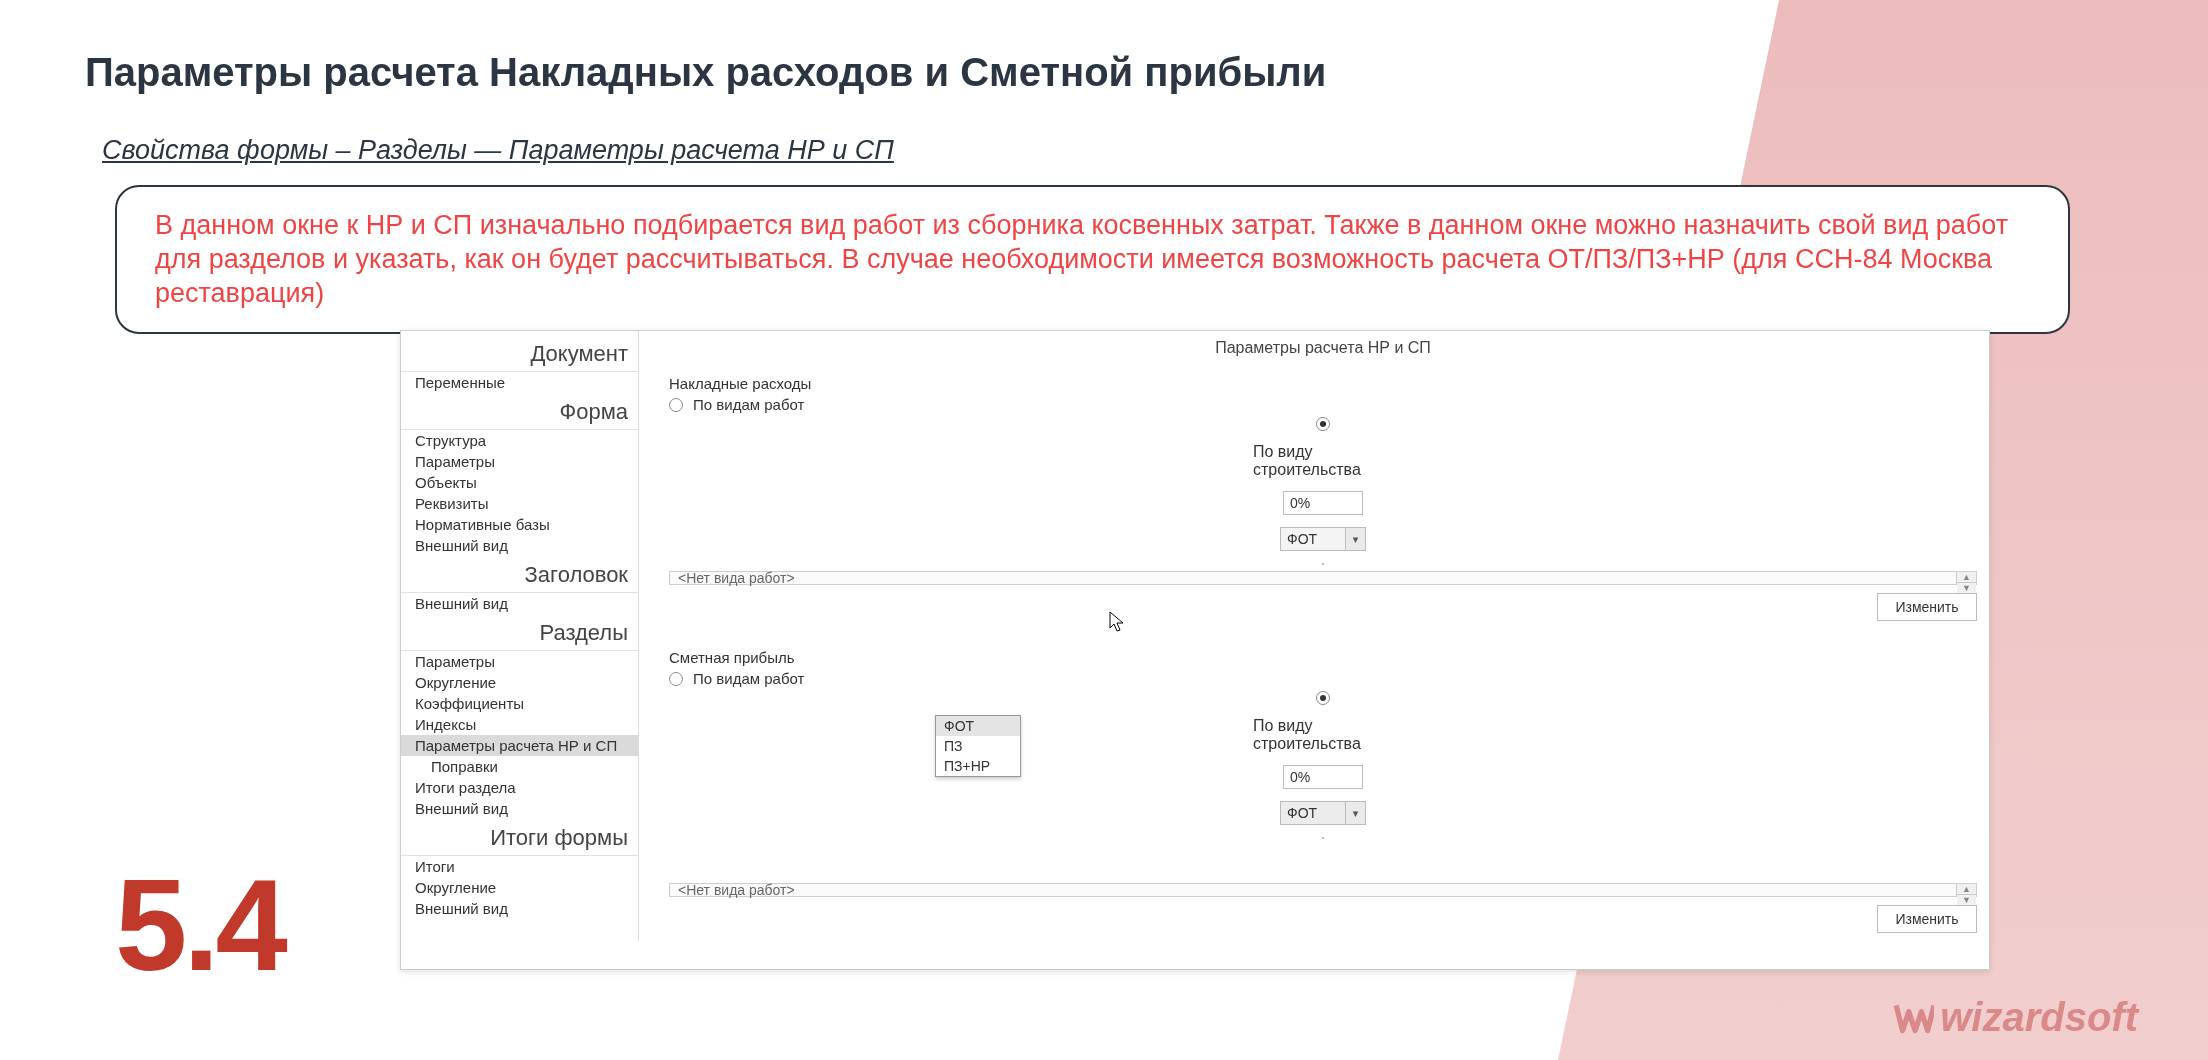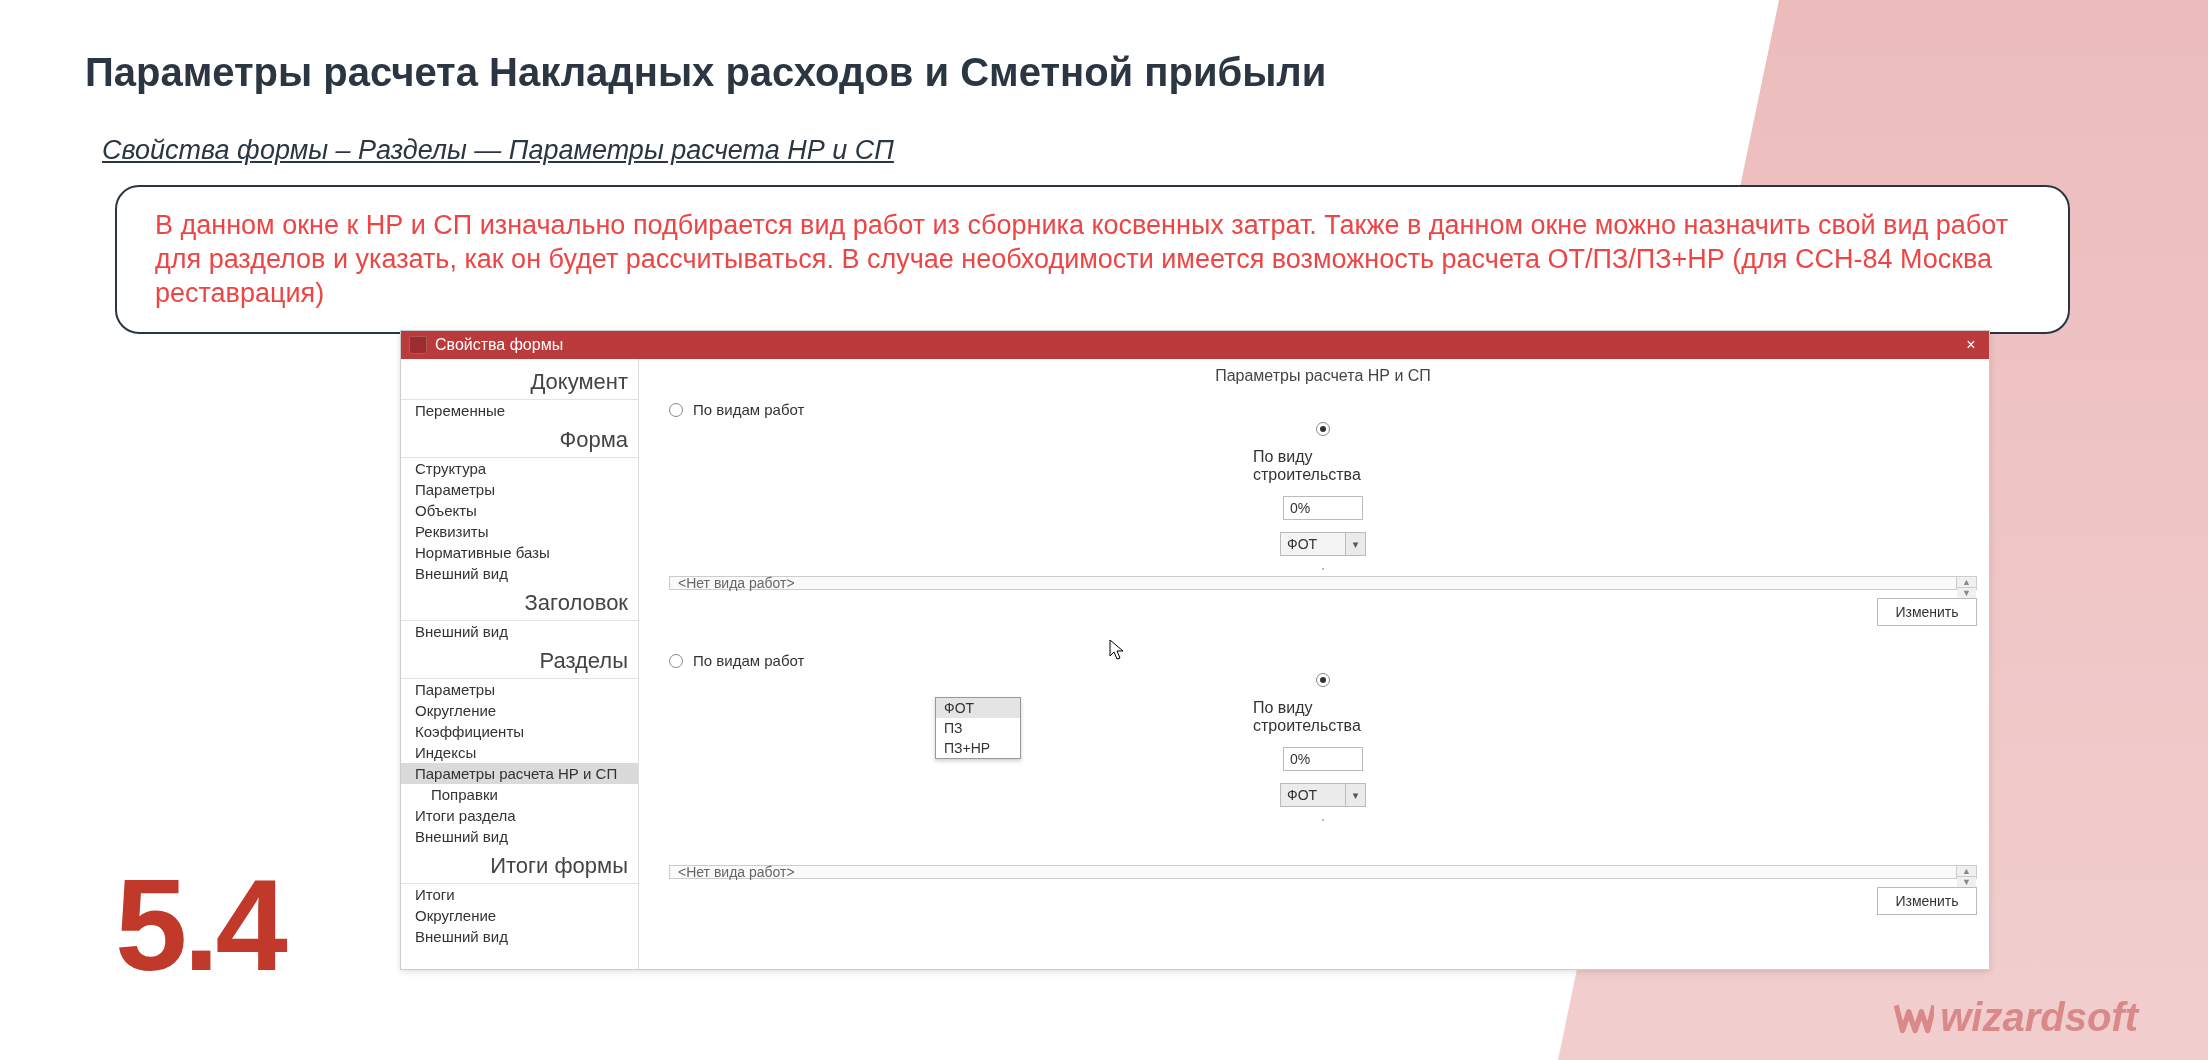--- a/index.html
+++ b/index.html
@@ -269,25 +269,20 @@
 <div class="section-number">5.4</div>
 
 <div class="brand">
   <svg viewBox="0 0 40 40">
     <path d="M4 8 L10 32 L16 14 L22 32 L28 14 L34 32 L40 8" stroke="#d98989" stroke-width="5" fill="none" stroke-linejoin="round"></path>
   </svg>
   <span>wizardsoft</span>
 </div>
 
 <div class="app-window">
-  <div class="titlebar">
-    <div class="app-icon"></div>
-    <span>Свойства формы</span>
-    <span class="close">×</span>
-  </div>
   <div class="app-body">
     <div class="sidebar" id="sidebar">
         <div class="side-group-title">Документ</div>
         <div class="side-item">Переменные</div>
         <div class="side-group-title">Форма</div>
         <div class="side-item">Структура</div>
         <div class="side-item">Параметры</div>
         <div class="side-item">Объекты</div>
         <div class="side-item">Реквизиты</div>
         <div class="side-item">Нормативные базы</div>
@@ -306,20 +301,21 @@
         <div class="side-group-title">Итоги формы</div>
         <div class="side-item">Итоги</div>
         <div class="side-item">Округление</div>
         <div class="side-item">Внешний вид</div>
       </div>
 
     <div class="main">
       <div class="main-title">Параметры расчета НР и СП</div>
 
       <div class="block">
+        <div class="group-label">Накладные расходы</div>
         <div class="radio-row">
           <span class="radio"></span>
           <span>По видам работ</span>
         </div>
         <div class="row-flex">
           <span class="radio checked"></span>
           <span style="width:140px">По виду строительства</span>
           <div class="percent-input">
               <span>0%</span>
             </div>
@@ -337,20 +333,21 @@
           </div>
         </div>
         <div class="block-right">
           <div class="change-btn">
               <span>Изменить</span>
             </div>
         </div>
       </div>
 
       <div class="block" style="margin-top:22px;">
+        <div class="group-label">Сметная прибыль</div>
         <div class="radio-row">
           <span class="radio"></span>
           <span>По видам работ</span>
         </div>
         <div class="row-flex" style="position:relative;">
           <span class="radio checked"></span>
           <span style="width:140px">По виду строительства</span>
           <div class="percent-input">
               <span>0%</span>
             </div>

